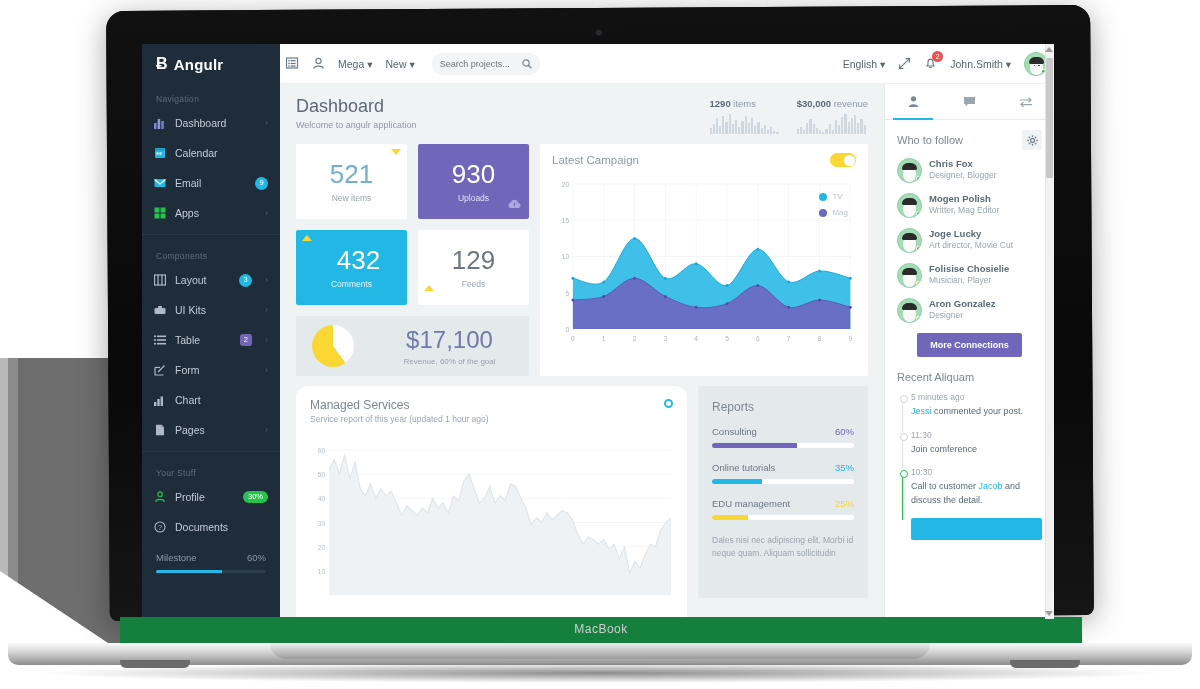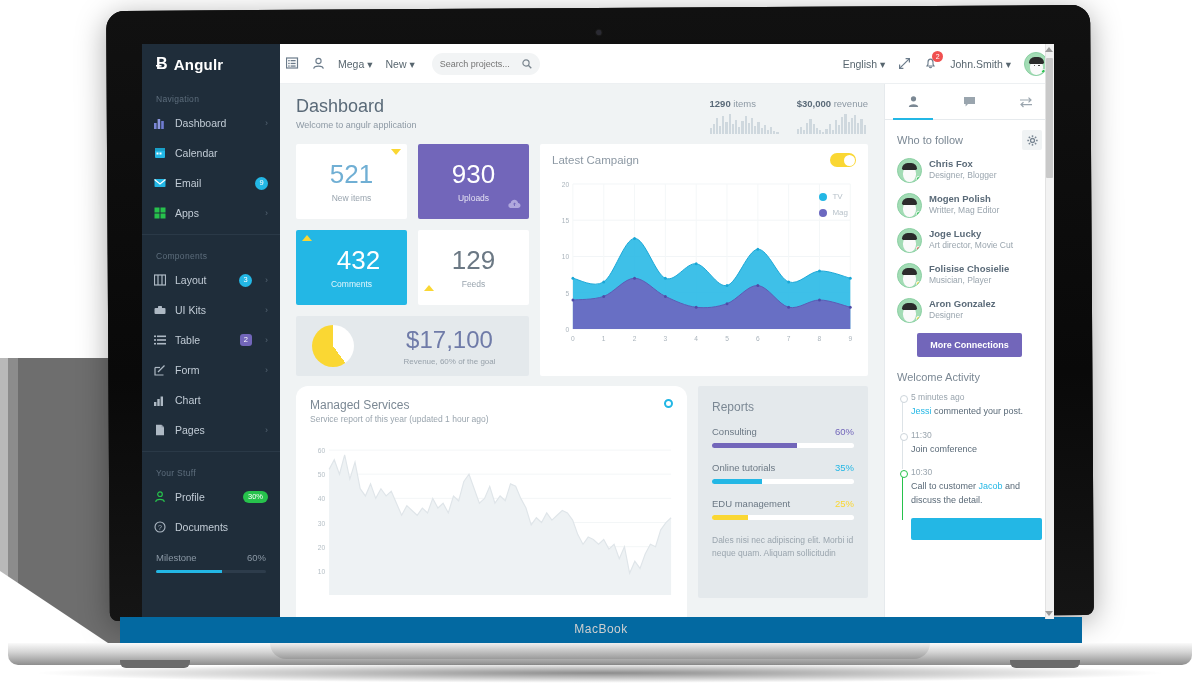--- a/index.html
+++ b/index.html
@@ -23,21 +23,21 @@
     background:linear-gradient(180deg,#111 0%, #090909 60%, #151515 100%); }
   .camera { position:absolute; left:50%; top:22px; width:5px; height:5px; margin-left:-2px;
     border-radius:50%; background:#2a2a33; box-shadow:0 0 2px #444; }
 
   
   .screen { position:absolute; left:142px; top:44px; width:912px; height:575px;
     background:#f0f3f4; overflow:hidden; }
 
   
   .deck { position:absolute; left:120px; top:617px; width:962px; height:38px;
-    background:#0369a1; }
+    background:#15803d; }
   .deck-label { position:absolute; left:0; right:0; top:5px; text-align:center;
     color:#cfcfcf; font-size:12px; letter-spacing:.5px; }
   .base { position:absolute; left:8px; top:643px; width:1184px; height:22px;
     background:linear-gradient(180deg,#fafafa 0%,#d6d6d6 40%,#8e8e8e 100%);
     border-radius:0 0 10px 10px; }
   .base-notch { position:absolute; left:270px; top:643px; width:660px; height:16px;
     background:linear-gradient(180deg,#efefef,#9a9a9a); border-radius:0 0 60px 60px; }
   .base-shadow { position:absolute; left:30px; top:663px; width:1140px; height:20px;
     background:radial-gradient(ellipse at center, rgba(0,0,0,.45) 0%, rgba(0,0,0,0) 70%); }
   .foot-l { position:absolute; left:120px; top:660px; width:70px; height:8px;
@@ -795,21 +795,21 @@
                     </div>
                     <div>
                       <div class="p-name">Aron Gonzalez</div>
                       <div class="p-role">Designer</div>
                     </div>
                   </div>
                 </div>
 
               <button class="more-btn">More Connections</button>
 
-              <div class="ra-title">Welcome Activity</div>
+              <div class="ra-title">Recent Aliquam</div>
               <div id="activity-list">
                   <div class="act">
                     <div class="act-time">5 minutes ago</div>
                     <div class="act-txt"><a href="#">Jessi</a> <span>commented your post.</span></div>
                   </div>
                   <div class="act">
                     <div class="act-time">11:30</div>
                     <div class="act-txt">Join comference</div>
                   </div>
                   <div class="act on">

